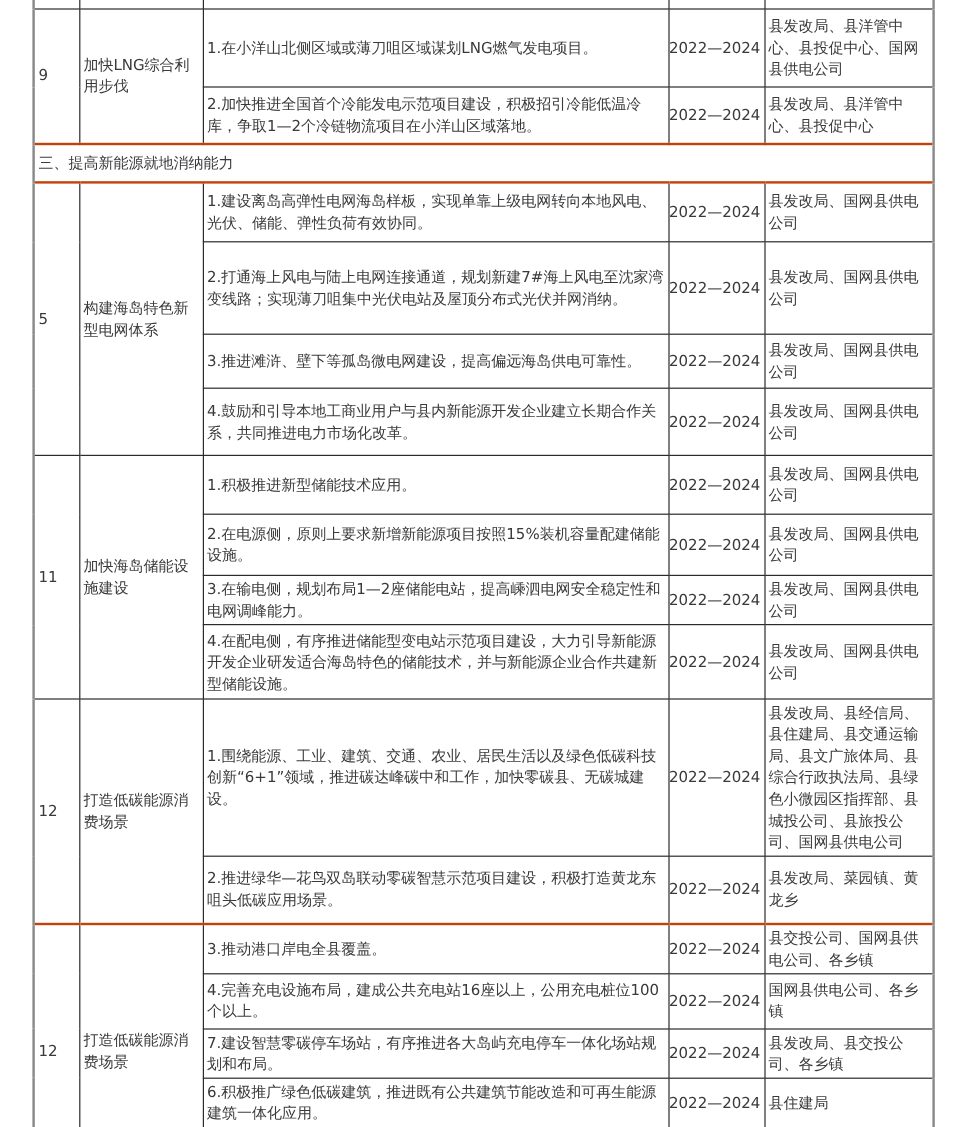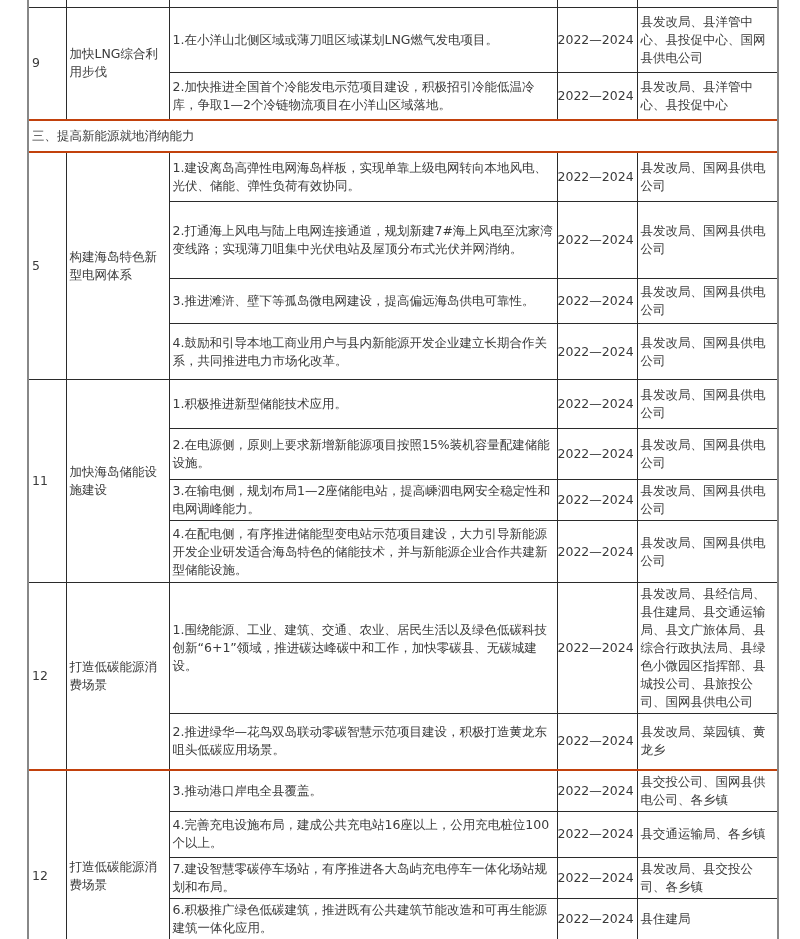--- a/index.html
+++ b/index.html
@@ -152,21 +152,21 @@
     <tr class="sep-top" style="height:37px">
       <td class="outer-left" rowspan="5">12</td>
       <td rowspan="5">打造低碳能源消费场景</td>
       <td>3.推动港口岸电全县覆盖。</td>
       <td class="year">2022—2024</td>
       <td class="outer-right">县交投公司、国网县供电公司、各乡镇</td>
     </tr>
     <tr style="height:46px">
       <td>4.完善充电设施布局，建成公共充电站16座以上，公用充电桩位100个以上。</td>
       <td class="year">2022—2024</td>
-      <td class="outer-right">县交通运输局、各乡镇</td>
+      <td class="outer-right">国网县供电公司、各乡镇</td>
     </tr>
     <tr style="height:40px">
       <td>7.建设智慧零碳停车场站，有序推进各大岛屿充电停车一体化场站规划和布局。</td>
       <td class="year">2022—2024</td>
       <td class="outer-right">县发改局、县交投公司、各乡镇</td>
     </tr>
     <tr style="height:42px">
       <td>6.积极推广绿色低碳建筑，推进既有公共建筑节能改造和可再生能源建筑一体化应用。</td>
       <td class="year">2022—2024</td>
       <td class="outer-right">县住建局</td>

